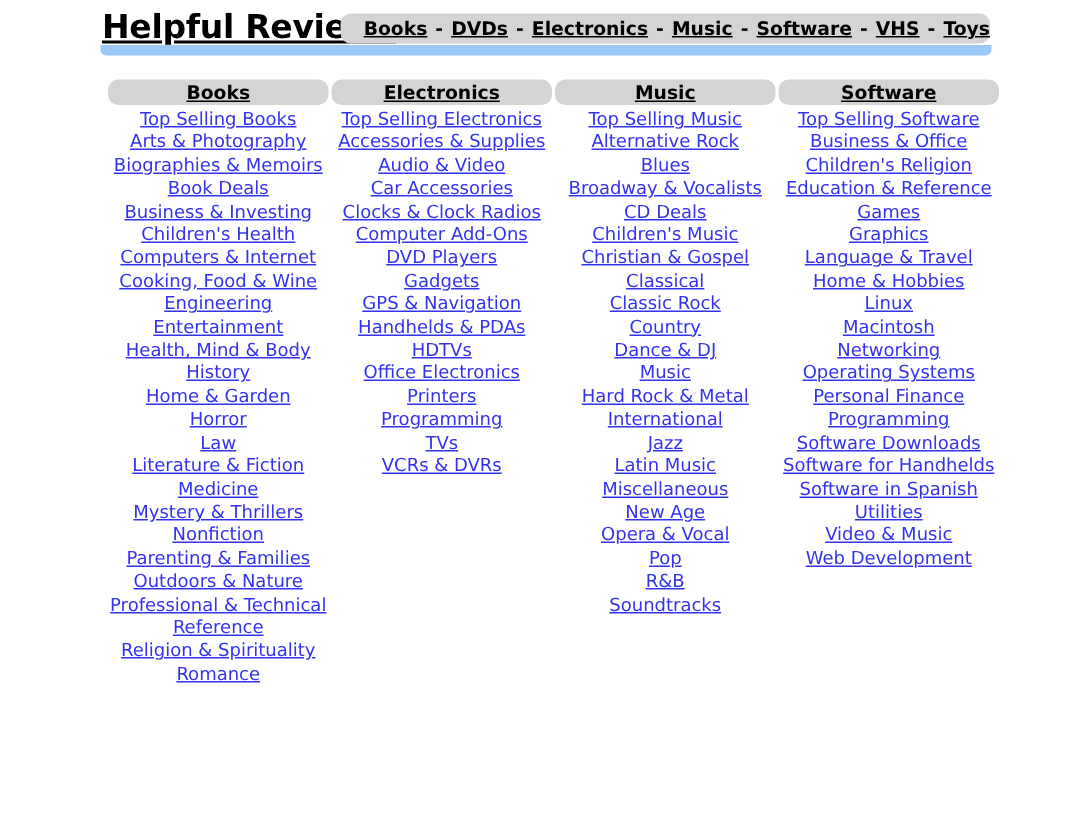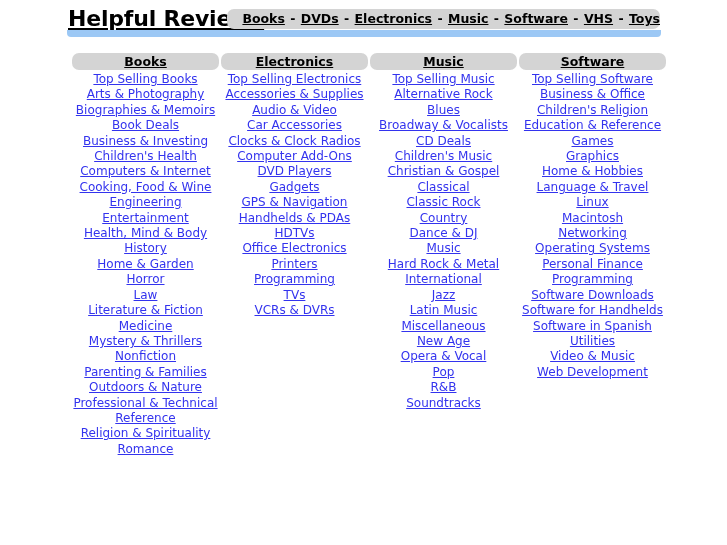--- a/index.html
+++ b/index.html
@@ -206,22 +206,22 @@
     </div>
     <div class="column">
       <div class="col-head"><span>Software</span></div>
       <ul class="col-list">
         <li><a href="#">Top Selling Software</a></li>
         <li><a href="#">Business &amp; Office</a></li>
         <li><a href="#">Children's Religion</a></li>
         <li><a href="#">Education &amp; Reference</a></li>
         <li><a href="#">Games</a></li>
         <li><a href="#">Graphics</a></li>
+        <li><a href="#">Language &amp; Travel</a></li>
         <li><a href="#">Home &amp; Hobbies</a></li>
-        <li><a href="#">Language &amp; Travel</a></li>
         <li><a href="#">Linux</a></li>
         <li><a href="#">Macintosh</a></li>
         <li><a href="#">Networking</a></li>
         <li><a href="#">Operating Systems</a></li>
         <li><a href="#">Personal Finance</a></li>
         <li><a href="#">Programming</a></li>
         <li><a href="#">Software Downloads</a></li>
         <li><a href="#">Software for Handhelds</a></li>
         <li><a href="#">Software in Spanish</a></li>
         <li><a href="#">Utilities</a></li>

